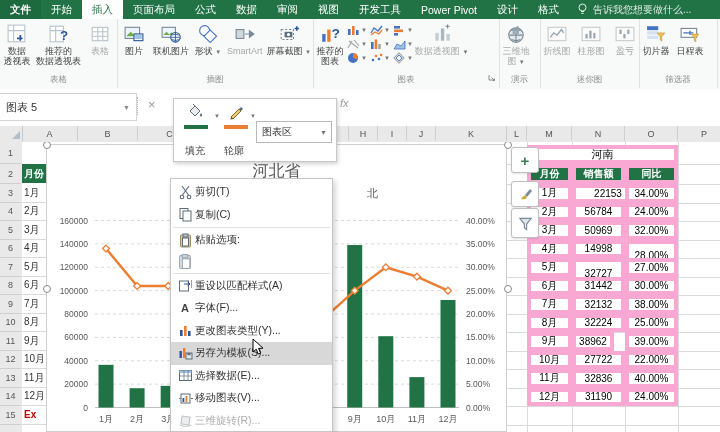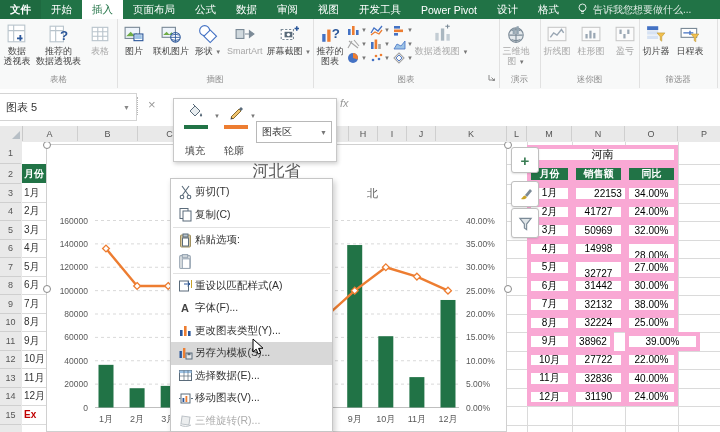--- a/index.html
+++ b/index.html
@@ -500,21 +500,21 @@
       </div>
     <div id="rtable">
         <div class="tcell title" style="left:505px;top:3px;width:151px;height:19px;">河南</div>
         <div class="tcell head" style="left:505px;top:22px;width:45px;height:20px;">月份</div>
         <div class="tcell head" style="left:550px;top:22px;width:53px;height:20px;">销售额</div>
         <div class="tcell head" style="left:603px;top:22px;width:53px;height:20px;">同比</div>
         <div class="tcell" style="left:505px;top:42px;width:45px;height:18.5px;">1月</div>
         <div class="tcell" style="left:550px;top:42px;width:72px;height:18.5px;text-align:center;">22153</div>
         <div class="tcell" style="left:603px;top:42px;width:53px;height:18.5px;">34.00%</div>
         <div class="tcell" style="left:505px;top:60.5px;width:45px;height:18.5px;">2月</div>
-        <div class="tcell" style="left:550px;top:60.5px;width:53px;height:18.5px;">41727</div>
+        <div class="tcell" style="left:550px;top:60.5px;width:53px;height:18.5px;">56784</div>
         <div class="tcell" style="left:603px;top:60.5px;width:53px;height:18.5px;">24.00%</div>
         <div class="tcell" style="left:505px;top:79px;width:45px;height:18.5px;">3月</div>
         <div class="tcell" style="left:550px;top:79px;width:53px;height:18.5px;">50969</div>
         <div class="tcell" style="left:603px;top:79px;width:53px;height:18.5px;">32.00%</div>
         <div class="tcell" style="left:505px;top:97.5px;width:45px;height:18.5px;">4月</div>
         <div class="tcell" style="left:550px;top:97.5px;width:53px;height:18.5px;">14998</div>
         <div class="tcell" style="left:603px;top:97.5px;width:53px;height:32px;">28.00%</div>
         <div class="tcell" style="left:505px;top:116px;width:45px;height:18.5px;">5月</div>
         <div class="tcell" style="left:550px;top:116px;width:53px;height:30px;">32727</div>
         <div class="tcell" style="left:603px;top:116px;width:53px;height:18.5px;">27.00%</div>
@@ -522,21 +522,21 @@
         <div class="tcell" style="left:550px;top:134.5px;width:53px;height:18.5px;">31442</div>
         <div class="tcell" style="left:603px;top:134.5px;width:53px;height:18.5px;">30.00%</div>
         <div class="tcell" style="left:505px;top:153px;width:45px;height:18.5px;">7月</div>
         <div class="tcell" style="left:550px;top:153px;width:53px;height:18.5px;">32132</div>
         <div class="tcell" style="left:603px;top:153px;width:53px;height:18.5px;">38.00%</div>
         <div class="tcell" style="left:505px;top:171.5px;width:45px;height:18.5px;">8月</div>
         <div class="tcell" style="left:550px;top:171.5px;width:53px;height:18.5px;">32224</div>
         <div class="tcell" style="left:603px;top:171.5px;width:53px;height:18.5px;">25.00%</div>
         <div class="tcell" style="left:505px;top:190px;width:45px;height:18.5px;">9月</div>
         <div class="tcell" style="left:550px;top:190px;width:42px;height:18.5px;">38962</div>
-        <div class="tcell" style="left:603px;top:190px;width:75px;height:18.5px;">39.00%</div>
+        <div class="tcell" style="left:603px;top:190px;width:53px;height:18.5px;">39.00%</div>
         <div class="tcell" style="left:505px;top:208.5px;width:45px;height:18.5px;">10月</div>
         <div class="tcell" style="left:550px;top:208.5px;width:53px;height:18.5px;">27722</div>
         <div class="tcell" style="left:603px;top:208.5px;width:53px;height:18.5px;">22.00%</div>
         <div class="tcell" style="left:505px;top:227px;width:45px;height:18.5px;">11月</div>
         <div class="tcell" style="left:550px;top:227px;width:53px;height:18.5px;">32836</div>
         <div class="tcell" style="left:603px;top:227px;width:53px;height:18.5px;">40.00%</div>
         <div class="tcell" style="left:505px;top:245.5px;width:45px;height:18.5px;">12月</div>
         <div class="tcell" style="left:550px;top:245.5px;width:53px;height:18.5px;">31190</div>
         <div class="tcell" style="left:603px;top:245.5px;width:53px;height:18.5px;">24.00%</div>
       </div>

